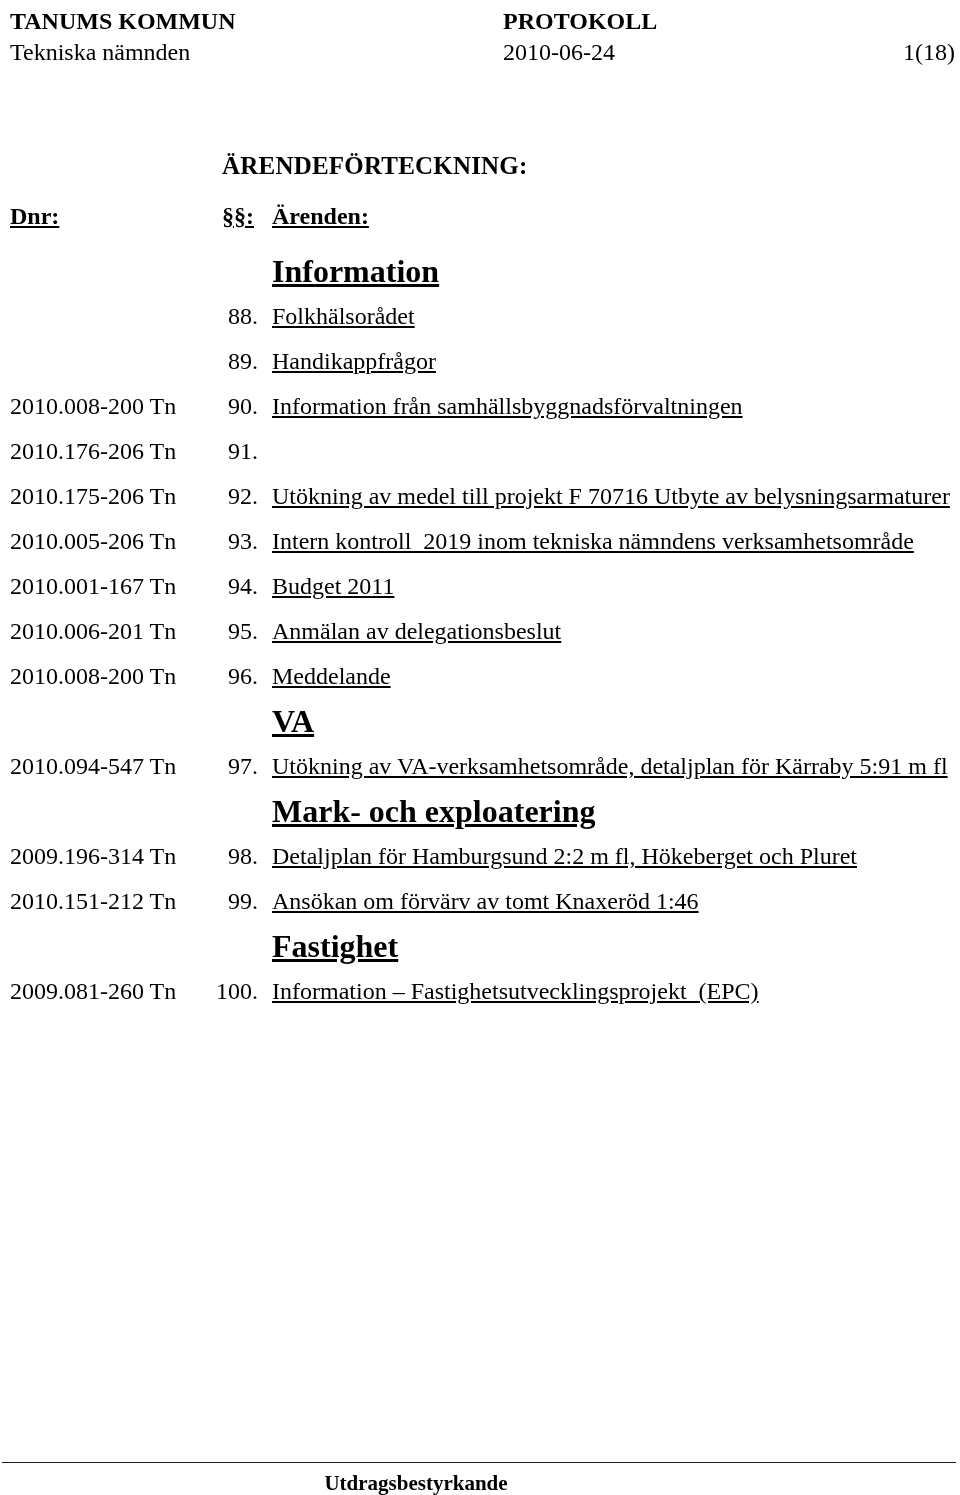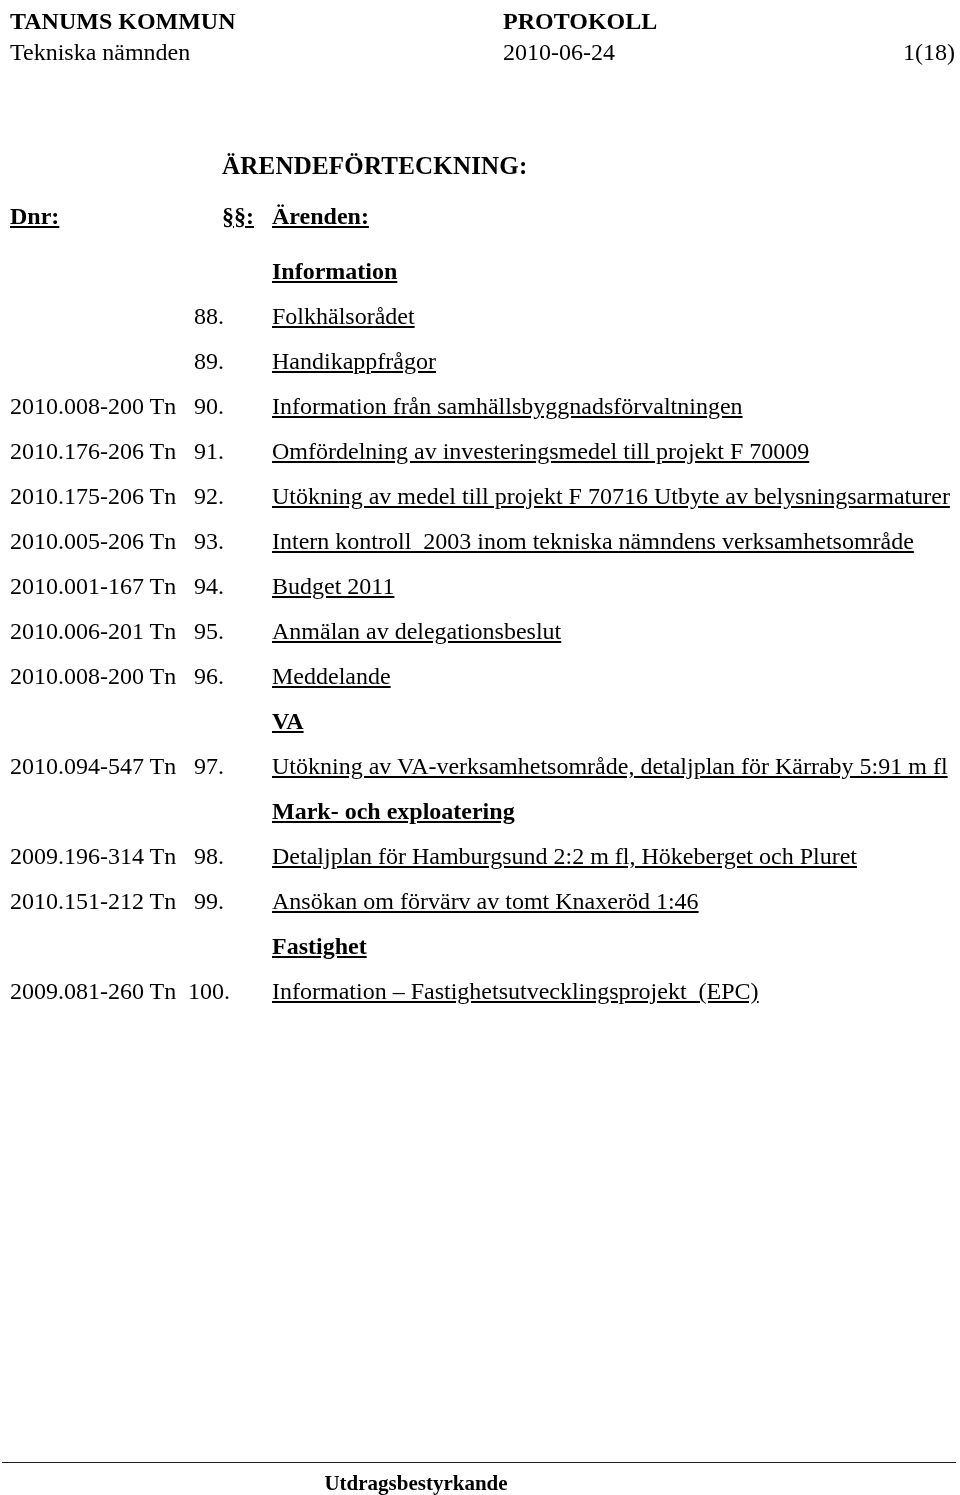--- a/index.html
+++ b/index.html
@@ -89,21 +89,21 @@
     left: 0;
     top: 256px;
     width: 960px;
   }
 
   .section-head {
     height: 45px;
     line-height: 30px;
     padding-left: 272px;
     box-sizing: border-box;
-    font-size: 24px;
+    font-size: 32px;
     font-weight: bold;
   }
   .section-head span {
     text-decoration: underline;
     white-space: nowrap;
   }
 
   .entry-row {
     position: relative;
     height: 45px;
@@ -114,21 +114,21 @@
     left: 10px;
     top: 0;
     font-size: 24px;
     white-space: nowrap;
   }
   .cell-par {
     position: absolute;
     left: 160px;
     width: 98px;
     top: 0;
-    text-align: center;
+    text-align: right;
     font-size: 24px;
     white-space: nowrap;
   }
   .cell-title {
     position: absolute;
     left: 272px;
     top: 0;
     font-size: 24px;
     white-space: pre;
   }
@@ -205,31 +205,30 @@
         <div class="cell-title"><a class="link" href="#">Handikappfrågor</a></div>
       </div>
       <div class="entry-row">
         <div class="cell-dnr">2010.008-200 Tn</div>
         <div class="cell-par">90.</div>
         <div class="cell-title"><a class="link" href="#">Information från samhällsbyggnadsförvaltningen</a></div>
       </div>
       <div class="entry-row">
         <div class="cell-dnr">2010.176-206 Tn</div>
         <div class="cell-par">91.</div>
-        <div class="cell-title"><a class="link" href="#">Omfördelning av investeringsmedel till projekt F 70009</a></div>
       </div>
       <div class="entry-row">
         <div class="cell-dnr">2010.175-206 Tn</div>
         <div class="cell-par">92.</div>
         <div class="cell-title"><a class="link" href="#">Utökning av medel till projekt F 70716 Utbyte av belysningsarmaturer</a></div>
       </div>
       <div class="entry-row">
         <div class="cell-dnr">2010.005-206 Tn</div>
         <div class="cell-par">93.</div>
-        <div class="cell-title"><a class="link" href="#">Intern kontroll  2003 inom tekniska nämndens verksamhetsområde</a></div>
+        <div class="cell-title"><a class="link" href="#">Intern kontroll  2019 inom tekniska nämndens verksamhetsområde</a></div>
       </div>
       <div class="entry-row">
         <div class="cell-dnr">2010.001-167 Tn</div>
         <div class="cell-par">94.</div>
         <div class="cell-title"><a class="link" href="#">Budget 2011</a></div>
       </div>
       <div class="entry-row">
         <div class="cell-dnr">2010.006-201 Tn</div>
         <div class="cell-par">95.</div>
         <div class="cell-title"><a class="link" href="#">Anmälan av delegationsbeslut</a></div>

